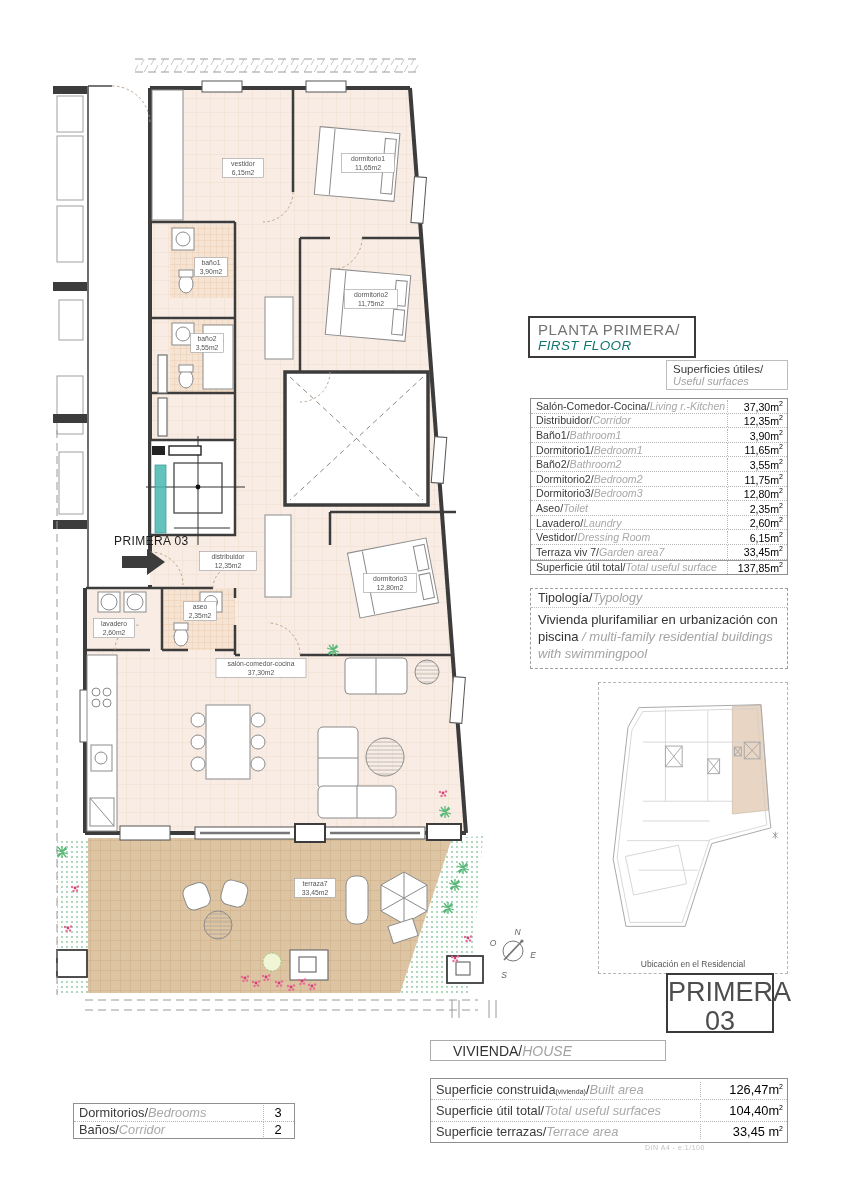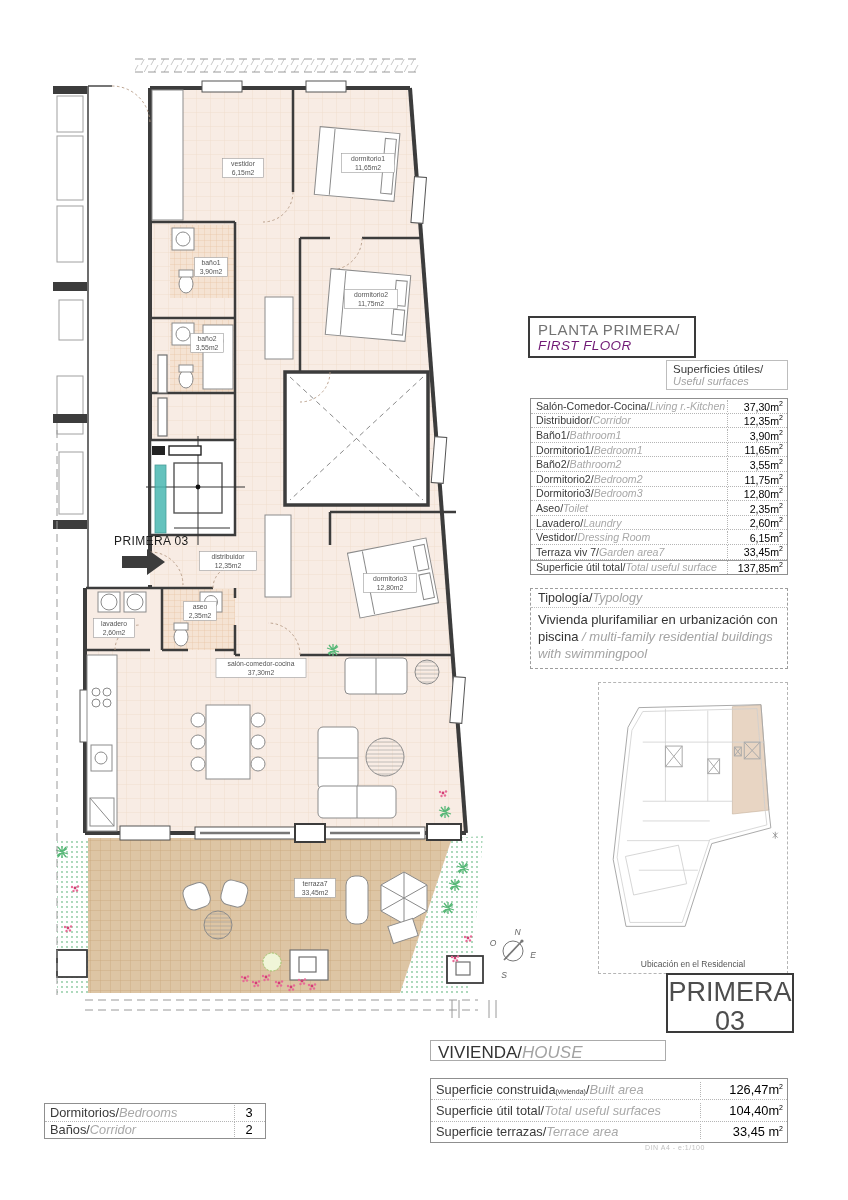--- a/index.html
+++ b/index.html
@@ -3,57 +3,57 @@
 <meta charset="utf-8">
 <style>
   html,body{margin:0;padding:0;}
   body{width:848px;height:1200px;background:#fff;font-family:"Liberation Sans",sans-serif;position:relative;overflow:hidden;}
   .page{position:absolute;inset:0;}
 
   
   .abs{position:absolute;box-sizing:border-box;}
   .planta-box{left:528px;top:316px;width:168px;height:42px;border:2px solid #3a3a3a;padding:3px 8px 2px;background:#fff;}
   .planta-box .es{font-size:15px;color:#737373;letter-spacing:.6px;}
-  .planta-box .en{font-size:13.5px;color:#701a75;font-style:italic;letter-spacing:.4px;}
+  .planta-box .en{font-size:13.5px;color:#0f766e;font-style:italic;letter-spacing:.4px;}
   .useful-box{left:666px;top:360px;width:122px;border:1px solid #bdbdbd;padding:2px 6px;background:#fff;}
   .useful-box .es{font-size:11.5px;color:#3a3a3a;}
   .useful-box .en{font-size:11px;color:#a3a3a3;font-style:italic;}
 
   .dtable{background:#fff;border:1px solid #8f8f8f;}
   .dtable .trow{display:flex;align-items:center;border-bottom:1px dotted #b5b5b5;}
   .dtable .trow:last-child{border-bottom:none;}
   .dtable .tlabel{flex:1;padding:0 5px;white-space:nowrap;overflow:hidden;}
   .dtable .tval{text-align:right;border-left:1px dotted #b5b5b5;padding:0 4px 0 2px;white-space:nowrap;}
   .dtable .es{color:#3a3a3a;}
   .dtable .en{color:#a8a8a8;font-style:italic;}
   .dtable .tiny{color:#3a3a3a;font-size:7px;}
   .dtable sup{font-size:7px;}
   #surfaces-table{left:530px;top:398px;width:258px;font-size:10.6px;}
   #surfaces-table .trow{height:13.6px;}
   #surfaces-table .trow:last-child{border-top:1px solid #999;}
   #surfaces-table .tval{width:53px;}
   #totals-table{left:430px;top:1078px;width:358px;font-size:12.8px;}
   #totals-table .trow{height:20.3px;}
   #totals-table .tval{width:80px;}
-  #counts-table{left:44px;top:1103px;width:222px;font-size:12.8px;}
+  #counts-table{left:73px;top:1103px;width:222px;font-size:12.8px;}
   #counts-table .trow{height:16.5px;}
   #counts-table .tval{width:24px;text-align:center;}
 
   .typology-box{left:530px;top:588px;width:258px;border:1px dashed #9d9d9d;background:#fff;}
   .tp-head{padding:2px 7px;border-bottom:1px dotted #bdbdbd;font-size:12.5px;}
   .tp-body{padding:3px 7px 6px;font-size:13px;line-height:1.32;}
   .typology-box .es{color:#333;}
   .typology-box .en{color:#a3a3a3;font-style:italic;}
 
   .map-box{left:598px;top:682px;width:190px;height:292px;border:1px dashed #b5b5b5;background:#fff;}
   .map-caption{position:absolute;bottom:4px;left:0;right:0;text-align:center;font-size:8.5px;color:#555;}
 
-  .badge{left:666px;top:973px;width:128px;height:60px;border:2px solid #3a3a3a;text-align:center;font-size:27px;color:#4d4d4d;line-height:1.08;padding-top:3px;background:#fff;}
-
-  .vivienda-box{left:430px;top:1040px;width:236px;height:21px;border:1px solid #ababab;padding:2px 7px;font-size:17px;background:#fff;}
+  .badge{left:666px;top:973px;width:108px;height:60px;border:2px solid #3a3a3a;text-align:center;font-size:27px;color:#4d4d4d;line-height:1.08;padding-top:3px;background:#fff;}
+
+  .vivienda-box{left:430px;top:1040px;width:236px;height:21px;border:1px solid #ababab;padding:2px 22px;font-size:14px;background:#fff;}
   .vivienda-box .es{color:#333;}
   .vivienda-box .en{color:#a3a3a3;font-style:italic;}
 
   .scale-note{left:555px;top:1144px;width:240px;text-align:center;font-size:7px;color:#c2c2c2;letter-spacing:.5px;}
 
   .primera-note{left:114px;top:534px;font-size:12px;color:#1c1c1c;letter-spacing:.4px;}
 
   
   #plan-svg{position:absolute;left:50px;top:55px;width:510px;height:965px;}
   .wallx{stroke:#3c3c3c;stroke-width:4;fill:none;}

